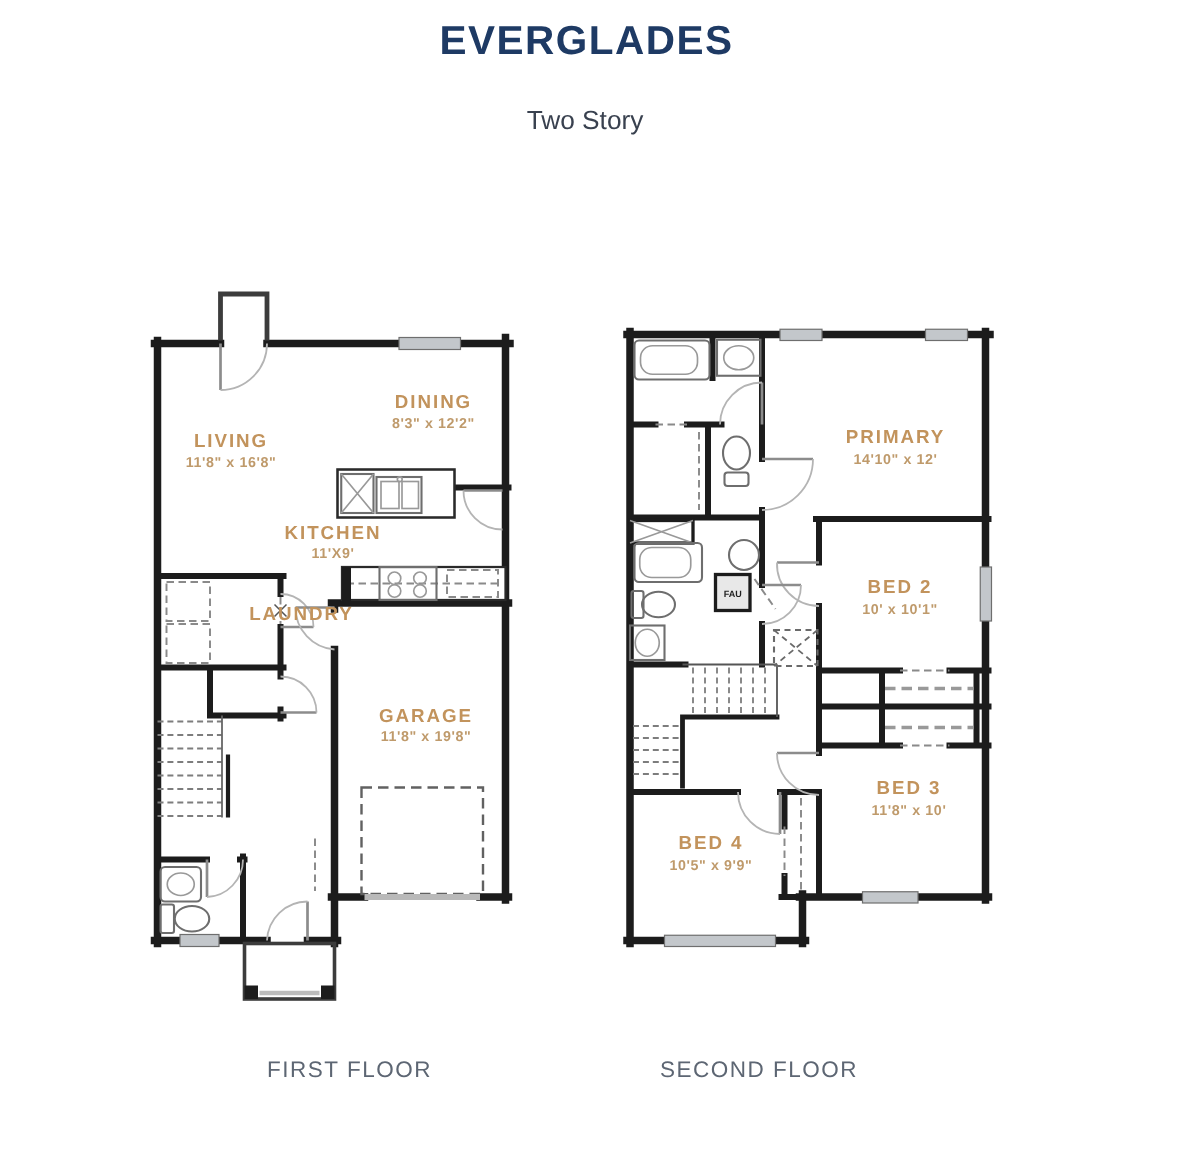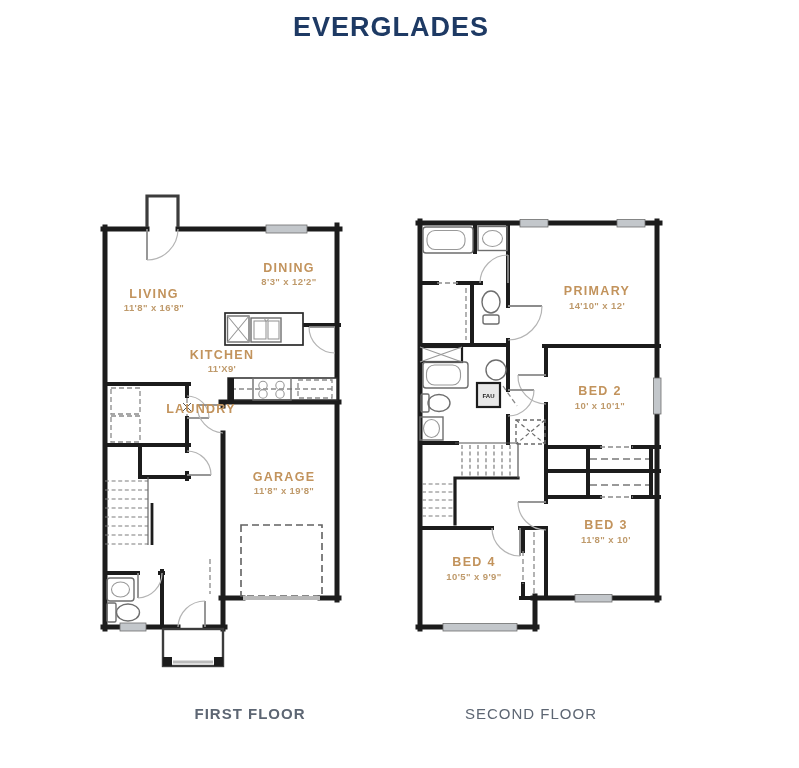--- a/index.html
+++ b/index.html
@@ -4,22 +4,22 @@
 <style>
   html,body{margin:0;padding:0;background:#ffffff;}
   body{width:799px;height:768px;position:relative;overflow:hidden;
        font-family:"Liberation Sans", sans-serif;}
   .page-header{position:absolute;top:12px;left:0;width:782px;text-align:center;}
   .plan-title{font-size:27px;font-weight:800;color:#1e3a64;letter-spacing:1px;margin:0;}
   .subtitle{position:absolute;top:67px;left:0;width:780px;text-align:center;
             color:#39414f;font-size:17.5px;line-height:26px;font-weight:400;}
   .floor-caption{position:absolute;top:705px;color:#5d6673;font-size:15px;
                  letter-spacing:1px;font-weight:400;transform:translateX(-50%);}
-  #cap-first{left:250px;font-weight:bold;}
-  #cap-second{left:531px;}
+  #cap-first{left:233px;}
+  #cap-second{left:506px;}
   svg{position:absolute;top:0;left:0;}
   .wall{stroke:#1c1c1c;fill:none;stroke-linecap:square;}
   .thinwall{stroke:#3c3c3c;fill:none;}
   .fix{stroke:#6e6e6e;fill:none;stroke-width:1.4;}
   .fix2{stroke:#999;fill:none;stroke-width:1.1;}
   .leaf{stroke:#8c8c8c;stroke-width:1.8;fill:none;}
   .arc{stroke:#b4b4b4;stroke-width:1.2;fill:none;}
   .dash{stroke:#7d7d7d;stroke-width:1.2;fill:none;stroke-dasharray:4 2.6;}
   .dash2{stroke:#8a8a8a;stroke-width:1.3;fill:none;stroke-dasharray:5 3;}
   .win{fill:#c3c7cb;stroke:#6e6e6e;stroke-width:0.8;}
@@ -29,20 +29,21 @@
              letter-spacing:.4px;text-anchor:middle;}
   .fau-label{font:700 6px "Liberation Sans",sans-serif;fill:#222;text-anchor:middle;}
 </style>
 </head>
 <body>
 
 <header class="page-header">
   <h1 class="plan-title">EVERGLADES</h1>
 </header>
 <div class="subtitle">
+  <div>Two Story</div>
 </div>
 
 <svg width="799" height="768" viewBox="0 0 799 768">
 
   <g>
 
     <path class="wall" stroke-width="5" d="M178 229H340M147 229H103M105 227V629M103 627H178M205 627H225M223 629V596M221 598H243M320 598H339M337 600V225M221 402H339M223 402V406M223 433V598"></path>
 
     <path class="thinwall" stroke-width="3.2" d="M147 227V196H178V227"></path>
 

